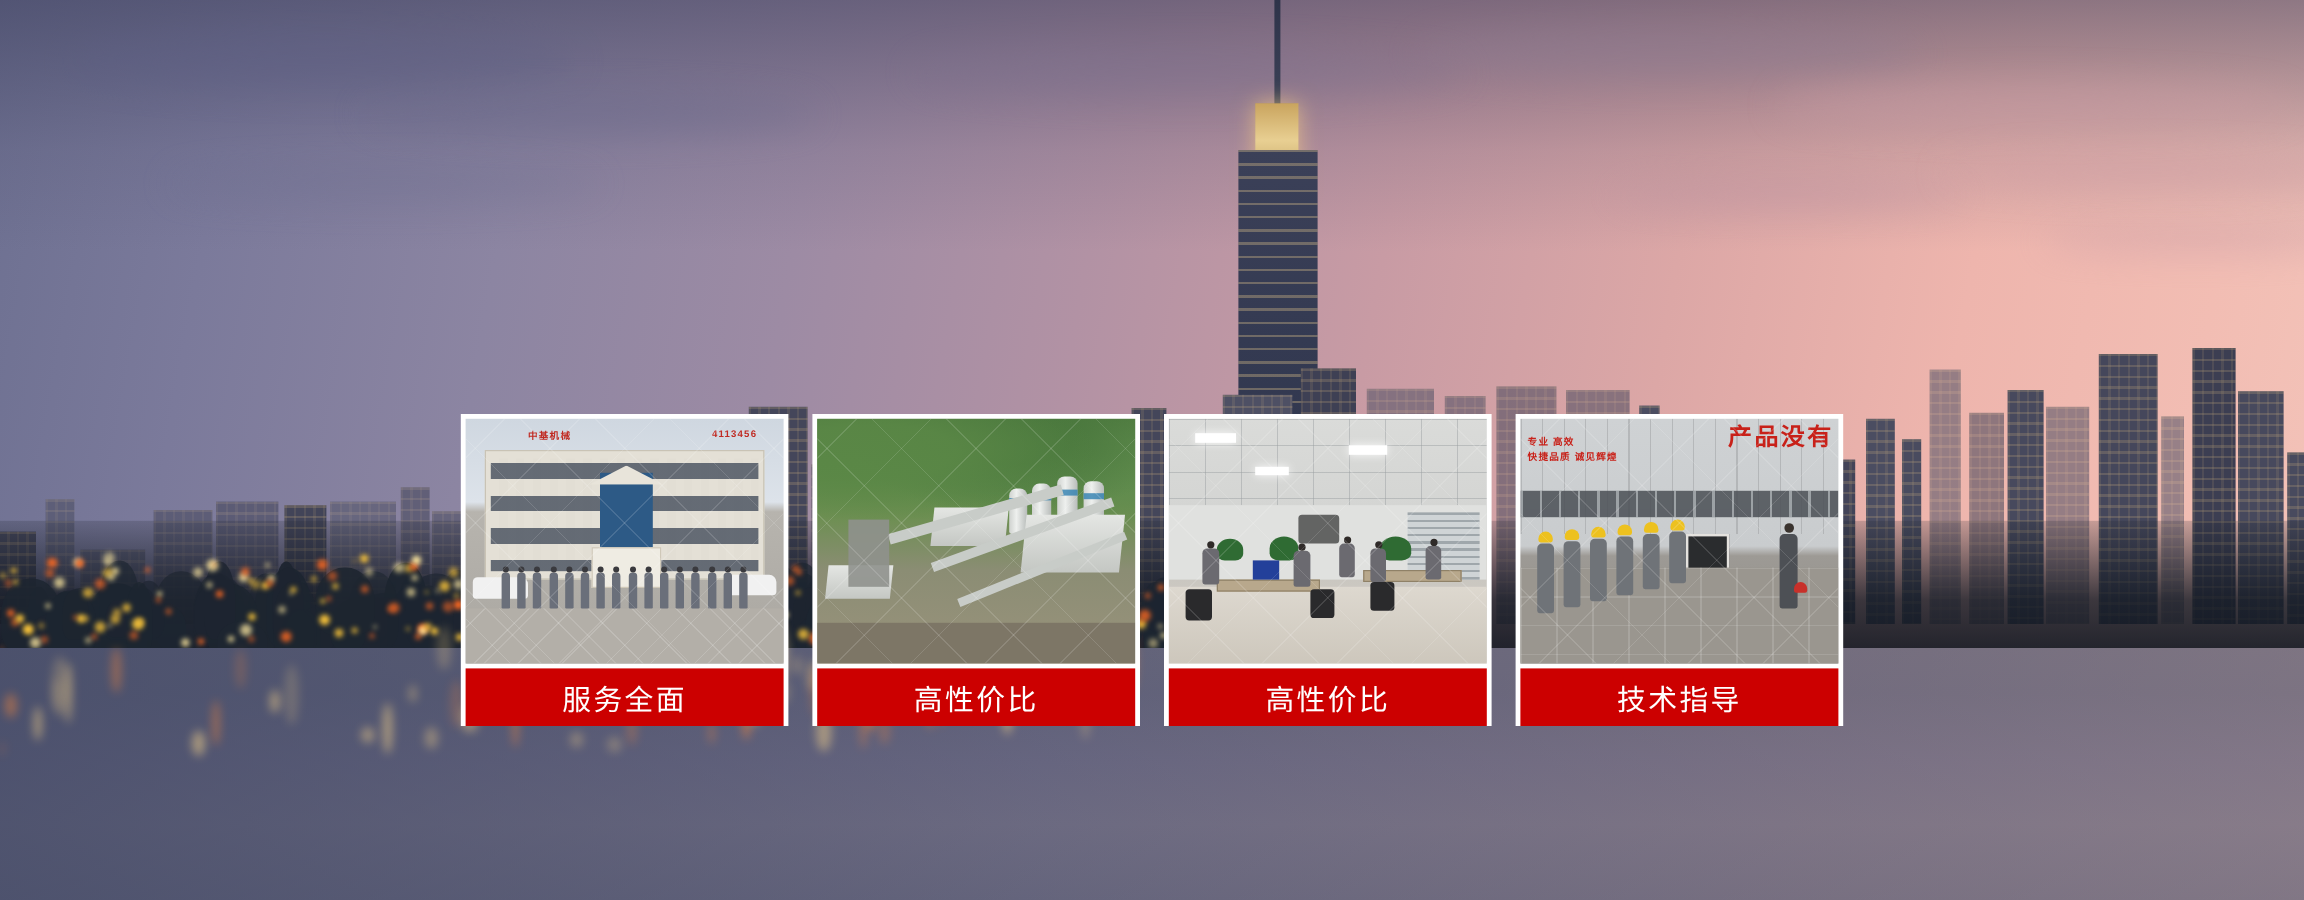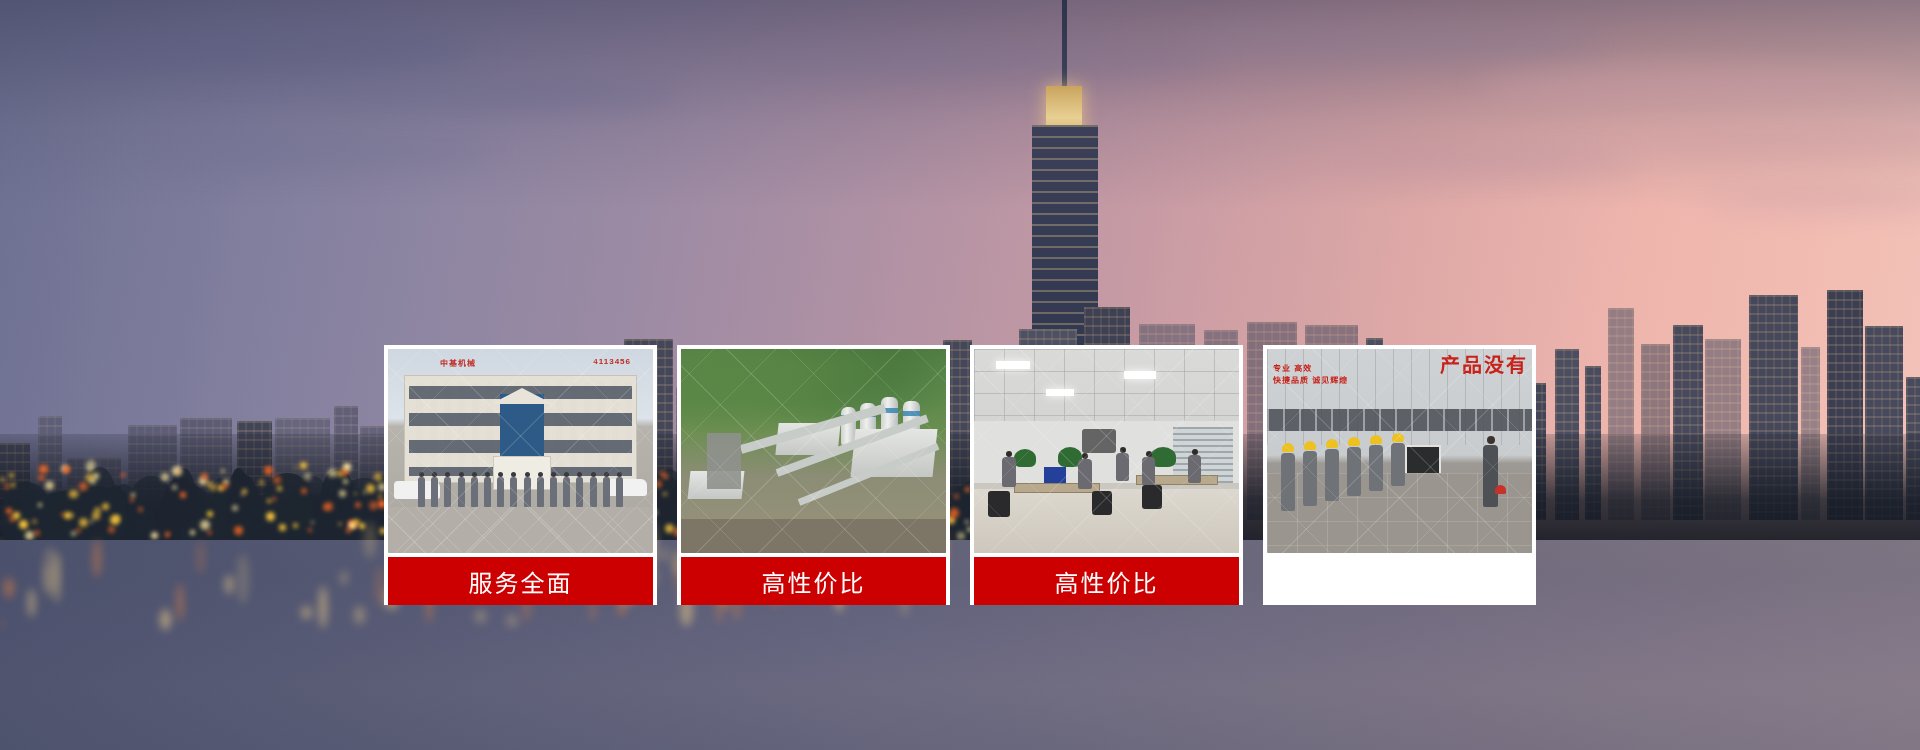--- a/index.html
+++ b/index.html
@@ -834,16 +834,17 @@
               <div class="helmet"></div>
             </div>
             <div class="worker" style="left: 124px; top: 94px; height: 43px;">
               <div class="helmet"></div>
             </div>
           </div>
         <div class="boss" style="right:34px;top:96px;height:62px;"></div>
         <div class="redhat" style="right:26px;top:136px;"></div>
         <div class="card-wm"></div>
       </div>
+      <div class="card-label">技术指导</div>
     </div>
 
   </div>
 </div>
 
 </body></html>

